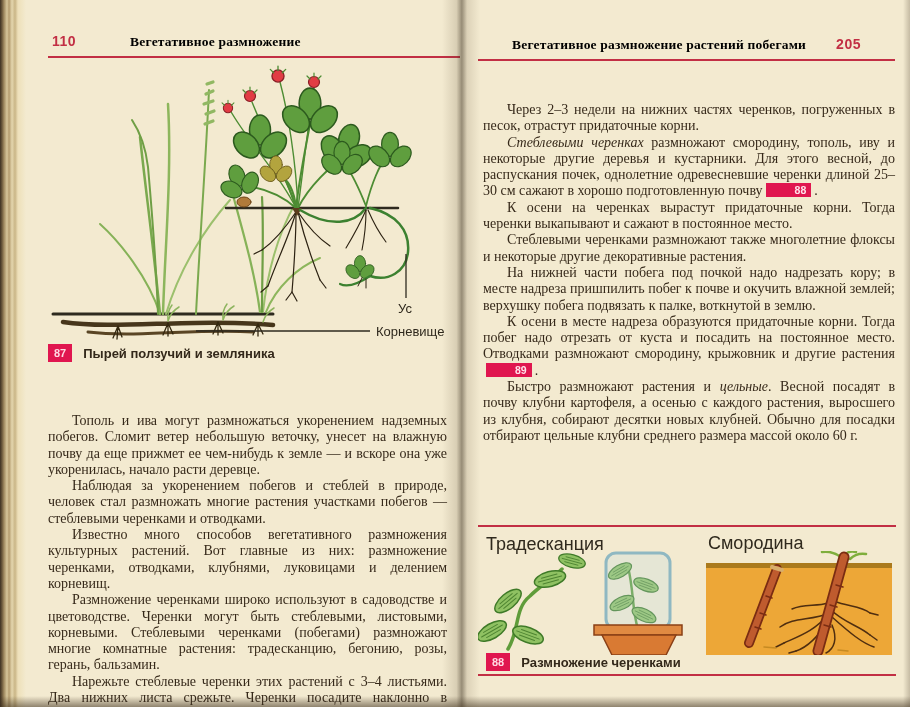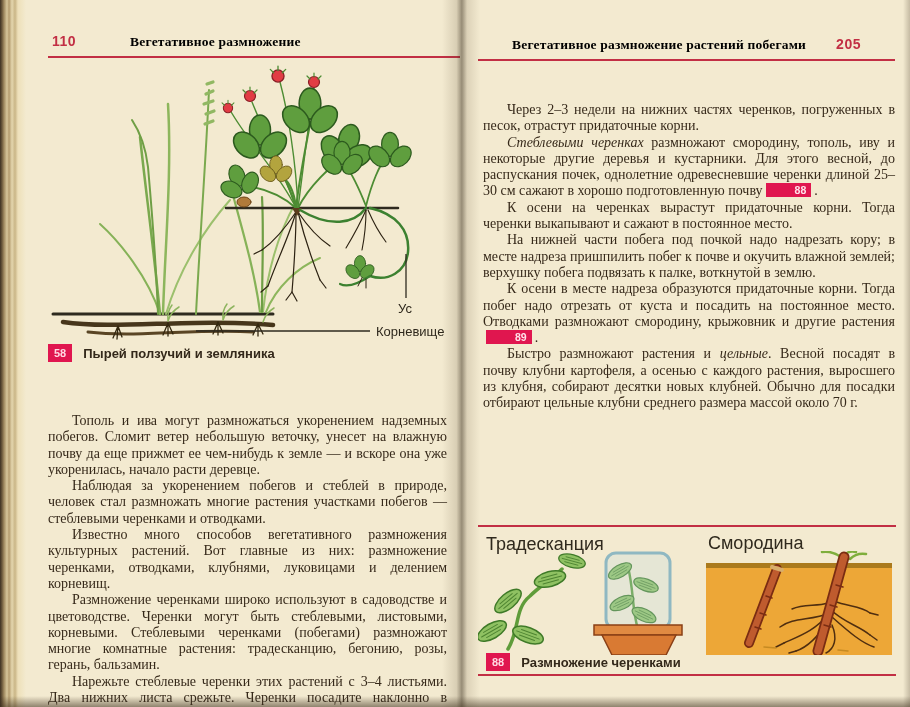--- a/index.html
+++ b/index.html
@@ -148,21 +148,21 @@
       <path d="M314,216 l-4,8 M318,217 l0,9" stroke="#2c2212" stroke-width="1"></path>
     </g>
 
     <path d="M358,192 L358,236" stroke="#2e2a1f" stroke-width="1.3"></path>
     <text x="350" y="251">Ус</text>
     <path d="M148,269 L322,269" stroke="#2e2a1f" stroke-width="1.3"></path>
     <text x="328" y="274">Корневище</text>
   </svg>
 
   <div class="fig-caption" style="left:48px;top:344px;">
-    <span class="fig-badge">58</span>
+    <span class="fig-badge">87</span>
     <span>Пырей ползучий и земляника</span>
   </div>
 
   <div class="body-col" style="left:48px;top:377px;width:399px;">
     <p><span>Тополь и ива могут размножаться укоренением надземных побегов. Сломит ветер небольшую веточку, унесет на влажную почву да еще прижмет ее чем-нибудь к земле — и вскоре она уже укоренилась, начало расти деревце.</span></p>
     <p><span>Наблюдая за укоренением побегов и стеблей в природе, человек стал размножать многие растения участками побегов — стеблевыми черенками и отводками.</span></p>
     <p><span>Известно много способов вегетативного размножения культурных растений. Вот главные из них: размножение черенками, отводками, клубнями, луковицами и делением корневищ.</span></p>
     <p><span>Размножение черенками широко используют в садоводстве и цветоводстве. Черенки могут быть стеблевыми, листовыми, корневыми. Стеблевыми черенками (побегами) размножают многие комнатные растения: традесканцию, бегонию, розы, герань, бальзамин.</span></p>
     <p><span>Нарежьте стеблевые черенки этих растений с 3–4 листьями. Два нижних листа срежьте. Черенки посадите наклонно в увлажненный крупный песок, под которым насыпана хорошая питательная почва. Чтобы уменьшить испарение воды листьями, накройте черенки стеклянной банкой</span><span class="badge">88</span><span>.</span></p>
   </div>
@@ -170,23 +170,24 @@
   <div class="runhead" style="left:478px;top:36px;width:417px;justify-content:center;gap:30px;">
     <span class="runtitle">Вегетативное размножение растений побегами</span>
     <span class="pagenum">205</span>
   </div>
   <div class="rule" style="left:478px;top:59px;width:417px;"></div>
 
   <div class="body-col" style="left:483px;top:66px;width:412px;">
     <p><span>Через 2–3 недели на нижних частях черенков, погруженных в песок, отрастут придаточные корни.</span></p>
     <p><span class="it">Стеблевыми черенках</span><span> размножают смородину, тополь, иву и некоторые другие деревья и кустарники. Для этого весной, до распускания почек, однолетние одревесневшие черенки длиной 25–30 см сажают в хорошо подготовленную почву</span><span class="badge">88</span><span>.</span></p>
     <p><span>К осени на черенках вырастут придаточные корни. Тогда черенки выкапывают и сажают в постоянное место.</span></p>
+    <p><span>Стеблевыми черенками размножают также многолетние флоксы и некоторые другие декоративные растения.</span></p>
     <p><span>На нижней части побега под почкой надо надрезать кору; в месте надреза пришпилить побег к почве и окучить влажной землей; верхушку побега подвязать к палке, воткнутой в землю.</span></p>
     <p><span>К осени в месте надреза образуются придаточные корни. Тогда побег надо отрезать от куста и посадить на постоянное место. Отводками размножают смородину, крыжовник и другие растения</span><span class="badge">89</span><span>.</span></p>
-    <p><span>Быстро размножают растения и </span><span class="it">цельные</span><span>. Весной посадят в почву клубни картофеля, а осенью с каждого растения, выросшего из клубня, собирают десятки новых клубней. Обычно для посадки отбирают цельные клубни среднего размера массой около 70 г.</span></p>
+    <p><span>Быстро размножают растения и </span><span class="it">цельные</span><span>. Весной посадят в почву клубни картофеля, а осенью с каждого растения, выросшего из клубня, собирают десятки новых клубней. Обычно для посадки отбирают цельные клубни среднего размера массой около 60 г.</span></p>
   </div>
 
   <div class="fig88">
     <div class="rule" style="left:0;top:0;width:418px;"></div>
     <span class="fig-label" style="left:8px;top:9px;">Традесканция</span>
     <span class="fig-label" style="left:230px;top:8px;">Смородина</span>
 
     <svg style="position:absolute;left:0;top:26px;" width="418" height="104" viewBox="0 0 418 104">
       <defs>
         <g id="tleaf">

